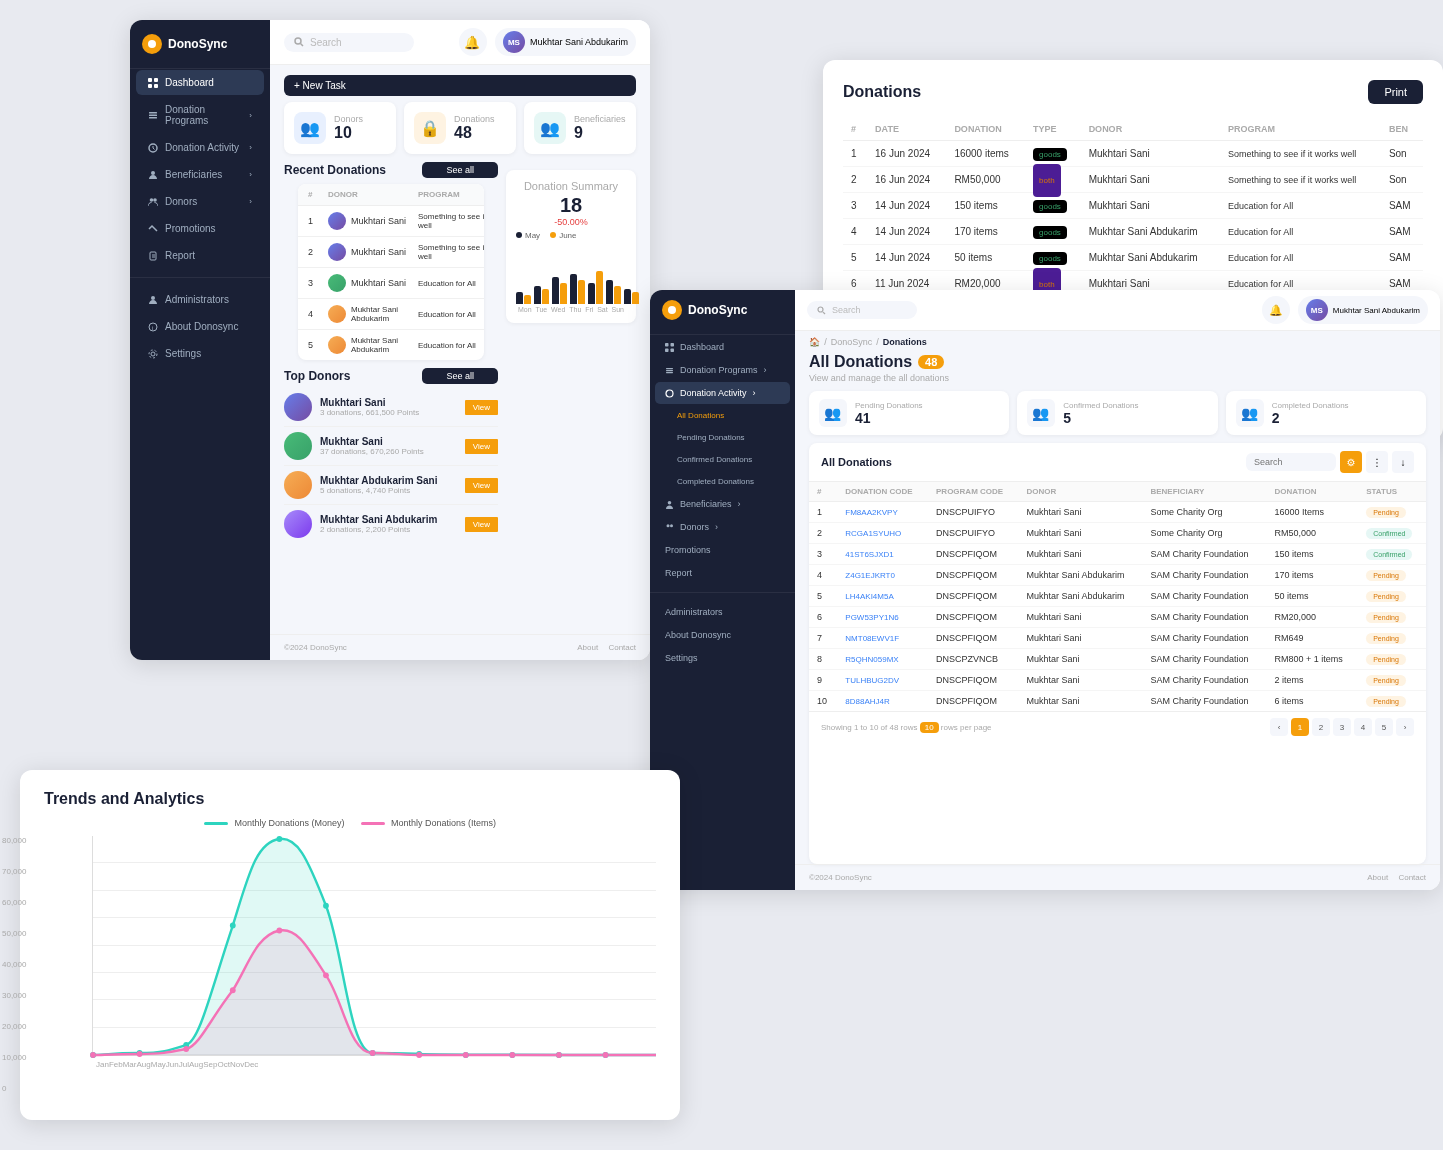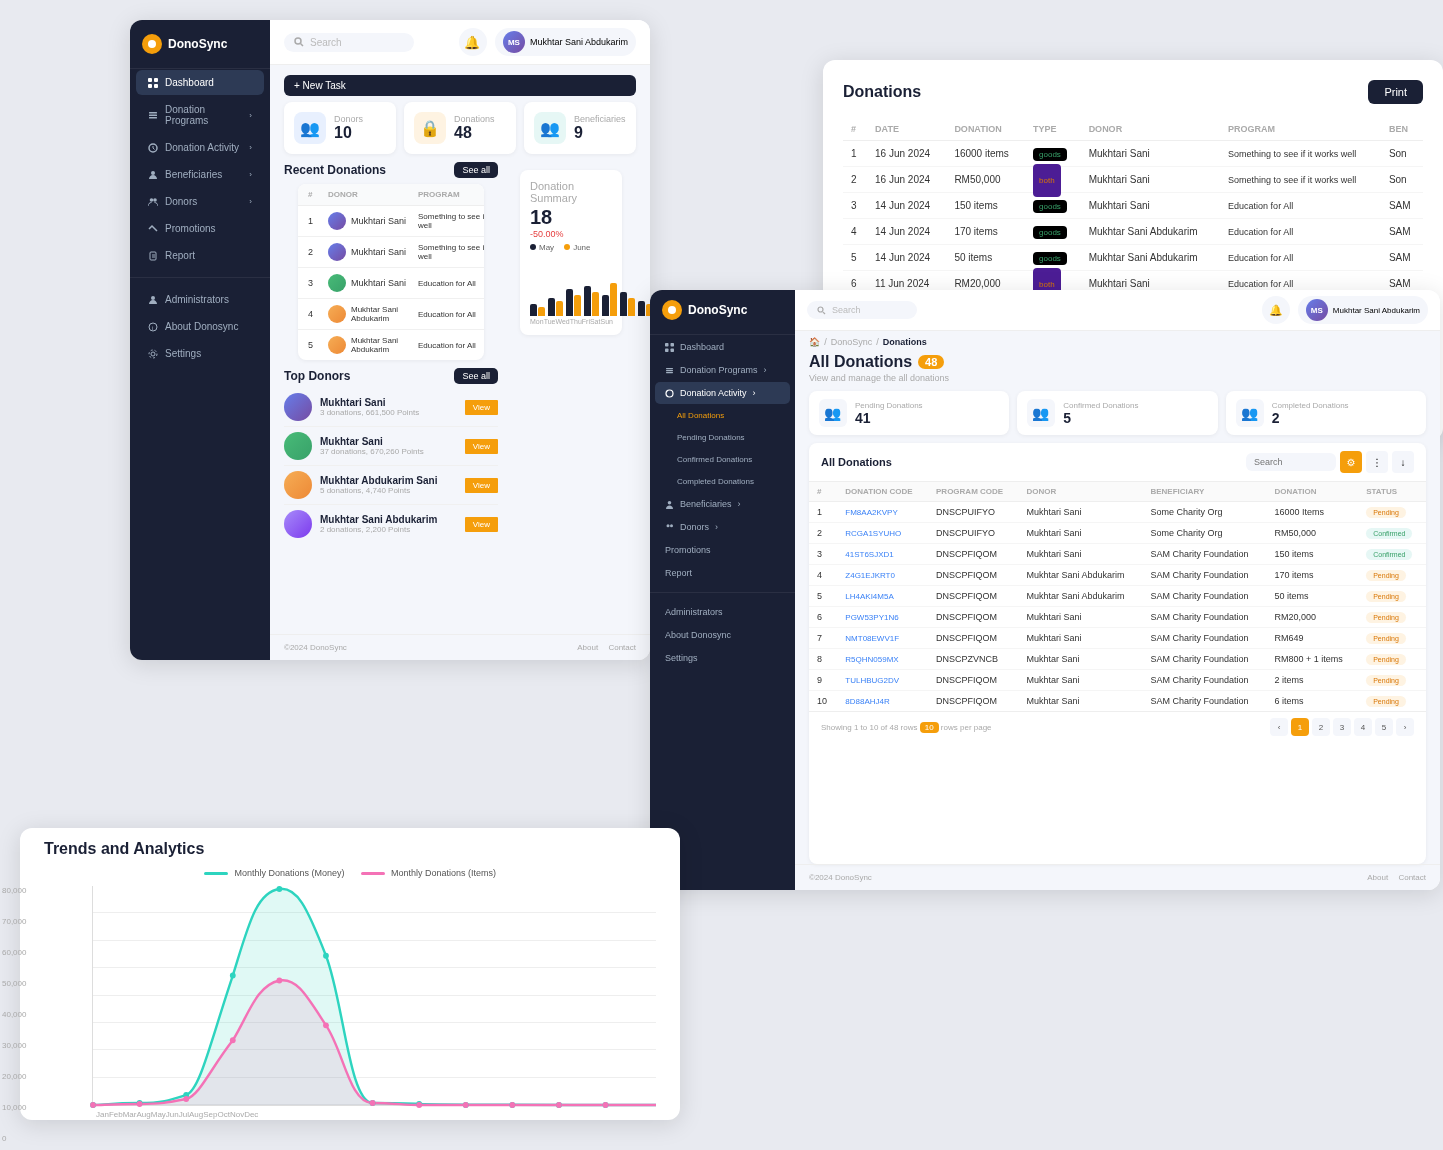--- a/index.html
+++ b/index.html
@@ -165,21 +165,21 @@
     .section-header {
       display: flex; justify-content: space-between; align-items: center;
       padding: 0 14px 6px;
     }
     .section-title { font-size: 12px; font-weight: 700; color: #1a2035; }
     .see-all-btn {
       background: #1a2035;
       color: #fff;
       border: none;
       border-radius: 5px;
-      padding: 3px 8px;
+      padding: 3px 24px;
       font-size: 9px;
       cursor: pointer;
     }
 
     .donations-table {
       margin: 0 14px;
       background: #fff;
       border-radius: 8px;
       overflow: hidden;
       box-shadow: 0 1px 4px rgba(0,0,0,0.06);
@@ -209,25 +209,26 @@
       width: 18px; height: 18px;
       border-radius: 50%;
       background: linear-gradient(135deg, #667eea, #764ba2);
       flex-shrink: 0;
     }
     .donor-avatar.green { background: linear-gradient(135deg, #48bb78, #38a169); }
     .donor-avatar.orange { background: linear-gradient(135deg, #f6ad55, #ed8936); }
 
     
     .summary-panel {
-      margin: 8px 14px;
+      margin: 8px 0;
       background: #fff;
       border-radius: 8px;
       padding: 10px;
       box-shadow: 0 1px 4px rgba(0,0,0,0.06);
+      text-align: center;
     }
     .summary-title { font-size: 11px; color: #aaa; margin-bottom: 2px; }
     .summary-value { font-size: 20px; font-weight: 700; color: #1a2035; }
     .summary-change { font-size: 9px; color: #e53e3e; }
     .chart-legend { display: flex; gap: 10px; font-size: 8px; color: #666; margin: 4px 0; }
     .legend-dot { width: 6px; height: 6px; border-radius: 50%; display: inline-block; margin-right: 3px; }
 
     
     .mini-chart {
       display: flex; align-items: flex-end; gap: 3px;
@@ -481,22 +482,22 @@
       background: #f59e0b;
       color: #fff;
       border-radius: 4px;
       padding: 1px 5px;
       font-size: 8px;
     }
 
     
     .trends-card {
       bottom: 30px; left: 20px;
-      width: 660px; height: 292px;
-      padding: 12px 24px 10px;
+      width: 660px; height: 350px;
+      padding: 20px 24px 10px;
     }
     .trends-title { font-size: 16px; font-weight: 700; color: #1a2035; margin-bottom: 10px; }
     .trends-legend {
       display: flex; gap: 16px;
       font-size: 9px; color: #555;
       margin-bottom: 8px;
       justify-content: center;
     }
     .legend-line {
       display: inline-block;

